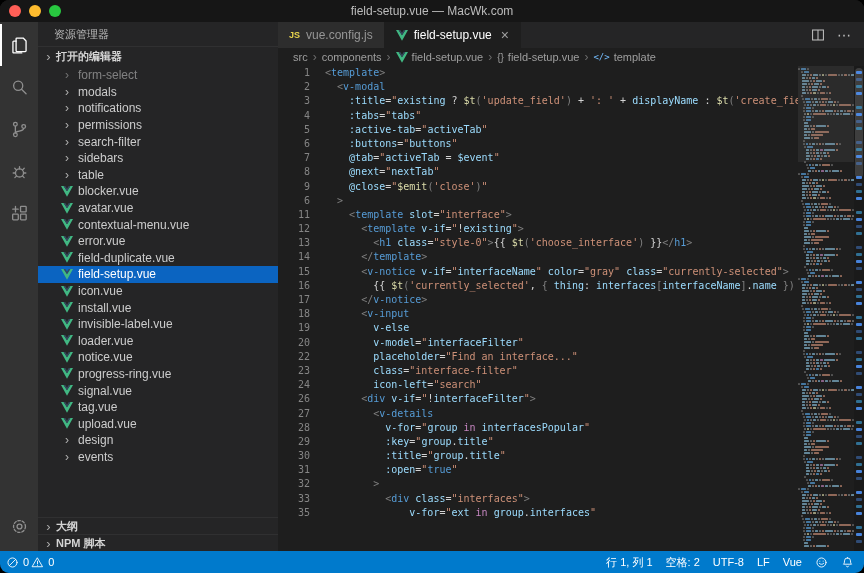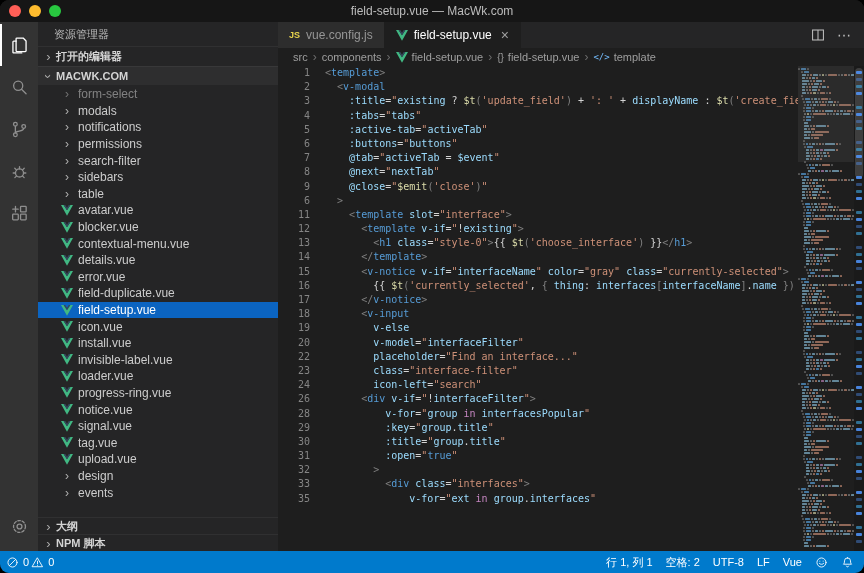--- a/index.html
+++ b/index.html
@@ -166,24 +166,20 @@
           </div>
         </div>
     </div>
 
     <div class="sidebar">
       <div class="sb-title">资源管理器</div>
       <div class="sb-section">
         <span class="chev-wrap"><span class="chev-g">›</span></span>
         <span class="sec-label">打开的编辑器</span>
       </div>
-      <div class="sb-section project">
-        <span class="chev-wrap open"><span class="chev-g">›</span></span>
-        <span class="sec-label">MACWK.COM</span>
-      </div>
       <div class="tree">
           <div class="tree-item dim">
             <span class="t-ic">
               <span class="chev-g">›</span>
             </span>
             <span class="t-label">form-select</span>
           </div>
           <div class="tree-item">
             <span class="t-ic">
               <span class="chev-g">›</span>
@@ -220,129 +216,120 @@
             </span>
             <span class="t-label">table</span>
           </div>
           <div class="tree-item">
             <span class="t-ic">
               <svg width="12" height="11" viewBox="0 0 24 22">
                 <path fill="var(--vue-green,#41b883)" d="M0 0h5.2L12 10.7 18.8 0H24L12 21.5z"></path>
                 <path fill="#34495e" d="M5.2 0h3.4L12 5.5 15.4 0h3.4L12 10.7z"></path>
               </svg>
             </span>
-            <span class="t-label">avatar.vue</span>
+            <span class="t-label">blocker.vue</span>
           </div>
           <div class="tree-item">
             <span class="t-ic">
               <svg width="12" height="11" viewBox="0 0 24 22">
                 <path fill="var(--vue-green,#41b883)" d="M0 0h5.2L12 10.7 18.8 0H24L12 21.5z"></path>
                 <path fill="#34495e" d="M5.2 0h3.4L12 5.5 15.4 0h3.4L12 10.7z"></path>
               </svg>
             </span>
-            <span class="t-label">blocker.vue</span>
+            <span class="t-label">avatar.vue</span>
           </div>
           <div class="tree-item">
             <span class="t-ic">
               <svg width="12" height="11" viewBox="0 0 24 22">
                 <path fill="var(--vue-green,#41b883)" d="M0 0h5.2L12 10.7 18.8 0H24L12 21.5z"></path>
                 <path fill="#34495e" d="M5.2 0h3.4L12 5.5 15.4 0h3.4L12 10.7z"></path>
               </svg>
             </span>
             <span class="t-label">contextual-menu.vue</span>
           </div>
           <div class="tree-item">
             <span class="t-ic">
               <svg width="12" height="11" viewBox="0 0 24 22">
                 <path fill="var(--vue-green,#41b883)" d="M0 0h5.2L12 10.7 18.8 0H24L12 21.5z"></path>
                 <path fill="#34495e" d="M5.2 0h3.4L12 5.5 15.4 0h3.4L12 10.7z"></path>
               </svg>
             </span>
-            <span class="t-label">details.vue</span>
+            <span class="t-label">error.vue</span>
           </div>
           <div class="tree-item">
             <span class="t-ic">
               <svg width="12" height="11" viewBox="0 0 24 22">
                 <path fill="var(--vue-green,#41b883)" d="M0 0h5.2L12 10.7 18.8 0H24L12 21.5z"></path>
                 <path fill="#34495e" d="M5.2 0h3.4L12 5.5 15.4 0h3.4L12 10.7z"></path>
               </svg>
             </span>
-            <span class="t-label">error.vue</span>
-          </div>
-          <div class="tree-item">
+            <span class="t-label">field-duplicate.vue</span>
+          </div>
+          <div class="tree-item selected">
             <span class="t-ic">
               <svg width="12" height="11" viewBox="0 0 24 22">
                 <path fill="var(--vue-green,#41b883)" d="M0 0h5.2L12 10.7 18.8 0H24L12 21.5z"></path>
                 <path fill="#34495e" d="M5.2 0h3.4L12 5.5 15.4 0h3.4L12 10.7z"></path>
               </svg>
             </span>
-            <span class="t-label">field-duplicate.vue</span>
-          </div>
-          <div class="tree-item selected">
+            <span class="t-label">field-setup.vue</span>
+          </div>
+          <div class="tree-item">
             <span class="t-ic">
               <svg width="12" height="11" viewBox="0 0 24 22">
                 <path fill="var(--vue-green,#41b883)" d="M0 0h5.2L12 10.7 18.8 0H24L12 21.5z"></path>
                 <path fill="#34495e" d="M5.2 0h3.4L12 5.5 15.4 0h3.4L12 10.7z"></path>
               </svg>
             </span>
-            <span class="t-label">field-setup.vue</span>
+            <span class="t-label">icon.vue</span>
           </div>
           <div class="tree-item">
             <span class="t-ic">
               <svg width="12" height="11" viewBox="0 0 24 22">
                 <path fill="var(--vue-green,#41b883)" d="M0 0h5.2L12 10.7 18.8 0H24L12 21.5z"></path>
                 <path fill="#34495e" d="M5.2 0h3.4L12 5.5 15.4 0h3.4L12 10.7z"></path>
               </svg>
             </span>
-            <span class="t-label">icon.vue</span>
+            <span class="t-label">install.vue</span>
           </div>
           <div class="tree-item">
             <span class="t-ic">
               <svg width="12" height="11" viewBox="0 0 24 22">
                 <path fill="var(--vue-green,#41b883)" d="M0 0h5.2L12 10.7 18.8 0H24L12 21.5z"></path>
                 <path fill="#34495e" d="M5.2 0h3.4L12 5.5 15.4 0h3.4L12 10.7z"></path>
               </svg>
             </span>
-            <span class="t-label">install.vue</span>
+            <span class="t-label">invisible-label.vue</span>
           </div>
           <div class="tree-item">
             <span class="t-ic">
               <svg width="12" height="11" viewBox="0 0 24 22">
                 <path fill="var(--vue-green,#41b883)" d="M0 0h5.2L12 10.7 18.8 0H24L12 21.5z"></path>
                 <path fill="#34495e" d="M5.2 0h3.4L12 5.5 15.4 0h3.4L12 10.7z"></path>
               </svg>
             </span>
-            <span class="t-label">invisible-label.vue</span>
+            <span class="t-label">loader.vue</span>
           </div>
           <div class="tree-item">
             <span class="t-ic">
               <svg width="12" height="11" viewBox="0 0 24 22">
                 <path fill="var(--vue-green,#41b883)" d="M0 0h5.2L12 10.7 18.8 0H24L12 21.5z"></path>
                 <path fill="#34495e" d="M5.2 0h3.4L12 5.5 15.4 0h3.4L12 10.7z"></path>
               </svg>
             </span>
-            <span class="t-label">loader.vue</span>
+            <span class="t-label">notice.vue</span>
           </div>
           <div class="tree-item">
             <span class="t-ic">
               <svg width="12" height="11" viewBox="0 0 24 22">
                 <path fill="var(--vue-green,#41b883)" d="M0 0h5.2L12 10.7 18.8 0H24L12 21.5z"></path>
                 <path fill="#34495e" d="M5.2 0h3.4L12 5.5 15.4 0h3.4L12 10.7z"></path>
               </svg>
             </span>
             <span class="t-label">progress-ring.vue</span>
-          </div>
-          <div class="tree-item">
-            <span class="t-ic">
-              <svg width="12" height="11" viewBox="0 0 24 22">
-                <path fill="var(--vue-green,#41b883)" d="M0 0h5.2L12 10.7 18.8 0H24L12 21.5z"></path>
-                <path fill="#34495e" d="M5.2 0h3.4L12 5.5 15.4 0h3.4L12 10.7z"></path>
-              </svg>
-            </span>
-            <span class="t-label">notice.vue</span>
           </div>
           <div class="tree-item">
             <span class="t-ic">
               <svg width="12" height="11" viewBox="0 0 24 22">
                 <path fill="var(--vue-green,#41b883)" d="M0 0h5.2L12 10.7 18.8 0H24L12 21.5z"></path>
                 <path fill="#34495e" d="M5.2 0h3.4L12 5.5 15.4 0h3.4L12 10.7z"></path>
               </svg>
             </span>
             <span class="t-label">signal.vue</span>
           </div>
@@ -473,20 +460,21 @@
             <div class="cl"><span class="ln">15</span><span class="toks"><span class="tk-w">      </span><span class="tk-p">&lt;</span><span class="tk-t">v-notice</span><span class="tk-o"> </span><span class="tk-a">v-if</span><span class="tk-o">=</span><span class="tk-s">"</span><span class="tk-v">interfaceName</span><span class="tk-s">"</span><span class="tk-o"> </span><span class="tk-a">color</span><span class="tk-o">=</span><span class="tk-s">"gray"</span><span class="tk-o"> </span><span class="tk-a">class</span><span class="tk-o">=</span><span class="tk-s">"currently-selected"</span><span class="tk-p">&gt;</span></span></div>
             <div class="cl"><span class="ln">16</span><span class="toks"><span class="tk-w">        </span><span class="tk-o">{{ </span><span class="tk-f">$t</span><span class="tk-p">(</span><span class="tk-s">'currently_selected'</span><span class="tk-o">, </span><span class="tk-p">{</span><span class="tk-o"> </span><span class="tk-v">thing</span><span class="tk-o">: </span><span class="tk-v">interfaces</span><span class="tk-p">[</span><span class="tk-v">interfaceName</span><span class="tk-p">]</span><span class="tk-o">.</span><span class="tk-v">name</span><span class="tk-o"> </span><span class="tk-p">}</span><span class="tk-p">)</span><span class="tk-o"> }}</span></span></div>
             <div class="cl"><span class="ln">17</span><span class="toks"><span class="tk-w">      </span><span class="tk-p">&lt;/</span><span class="tk-t">v-notice</span><span class="tk-p">&gt;</span></span></div>
             <div class="cl"><span class="ln">18</span><span class="toks"><span class="tk-w">      </span><span class="tk-p">&lt;</span><span class="tk-t">v-input</span></span></div>
             <div class="cl"><span class="ln">19</span><span class="toks"><span class="tk-w">        </span><span class="tk-a">v-else</span></span></div>
             <div class="cl"><span class="ln">20</span><span class="toks"><span class="tk-w">        </span><span class="tk-a">v-model</span><span class="tk-o">=</span><span class="tk-s">"</span><span class="tk-v">interfaceFilter</span><span class="tk-s">"</span></span></div>
             <div class="cl"><span class="ln">22</span><span class="toks"><span class="tk-w">        </span><span class="tk-a">placeholder</span><span class="tk-o">=</span><span class="tk-s">"Find an interface..."</span></span></div>
             <div class="cl"><span class="ln">23</span><span class="toks"><span class="tk-w">        </span><span class="tk-a">class</span><span class="tk-o">=</span><span class="tk-s">"interface-filter"</span></span></div>
             <div class="cl"><span class="ln">24</span><span class="toks"><span class="tk-w">        </span><span class="tk-a">icon-left</span><span class="tk-o">=</span><span class="tk-s">"search"</span></span></div>
             <div class="cl"><span class="ln">26</span><span class="toks"><span class="tk-w">      </span><span class="tk-p">&lt;</span><span class="tk-t">div</span><span class="tk-o"> </span><span class="tk-a">v-if</span><span class="tk-o">=</span><span class="tk-s">"</span><span class="tk-o">!</span><span class="tk-v">interfaceFilter</span><span class="tk-s">"</span><span class="tk-p">&gt;</span></span></div>
+            <div class="cl"><span class="ln">27</span><span class="toks"><span class="tk-w">        </span><span class="tk-p">&lt;</span><span class="tk-t">v-details</span></span></div>
             <div class="cl"><span class="ln">28</span><span class="toks"><span class="tk-w">          </span><span class="tk-a">v-for</span><span class="tk-o">=</span><span class="tk-s">"</span><span class="tk-v">group</span><span class="tk-k"> in </span><span class="tk-v">interfacesPopular</span><span class="tk-s">"</span></span></div>
             <div class="cl"><span class="ln">29</span><span class="toks"><span class="tk-w">          </span><span class="tk-a">:key</span><span class="tk-o">=</span><span class="tk-s">"</span><span class="tk-v">group</span><span class="tk-o">.</span><span class="tk-v">title</span><span class="tk-s">"</span></span></div>
             <div class="cl"><span class="ln">30</span><span class="toks"><span class="tk-w">          </span><span class="tk-a">:title</span><span class="tk-o">=</span><span class="tk-s">"</span><span class="tk-v">group</span><span class="tk-o">.</span><span class="tk-v">title</span><span class="tk-s">"</span></span></div>
             <div class="cl"><span class="ln">31</span><span class="toks"><span class="tk-w">          </span><span class="tk-a">:open</span><span class="tk-o">=</span><span class="tk-s">"</span><span class="tk-t">true</span><span class="tk-s">"</span></span></div>
             <div class="cl"><span class="ln">32</span><span class="toks"><span class="tk-w">        </span><span class="tk-p">&gt;</span></span></div>
             <div class="cl"><span class="ln">33</span><span class="toks"><span class="tk-w">          </span><span class="tk-p">&lt;</span><span class="tk-t">div</span><span class="tk-o"> </span><span class="tk-a">class</span><span class="tk-o">=</span><span class="tk-s">"interfaces"</span><span class="tk-p">&gt;</span></span></div>
             <div class="cl"><span class="ln">35</span><span class="toks"><span class="tk-w">              </span><span class="tk-a">v-for</span><span class="tk-o">=</span><span class="tk-s">"</span><span class="tk-v">ext</span><span class="tk-k"> in </span><span class="tk-v">group</span><span class="tk-o">.</span><span class="tk-v">interfaces</span><span class="tk-s">"</span></span></div>
           </div>
         <div class="minimap">
             <div class="mm-row">

